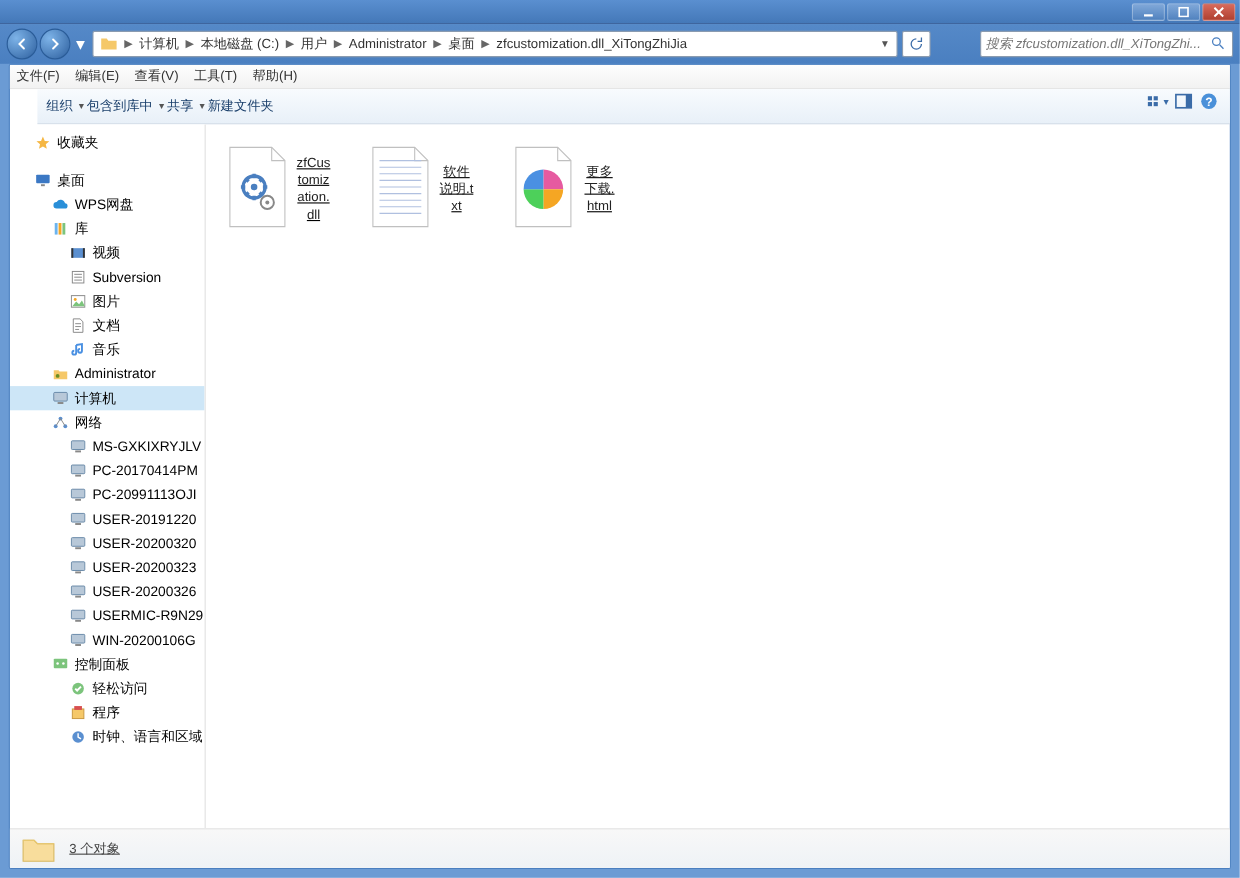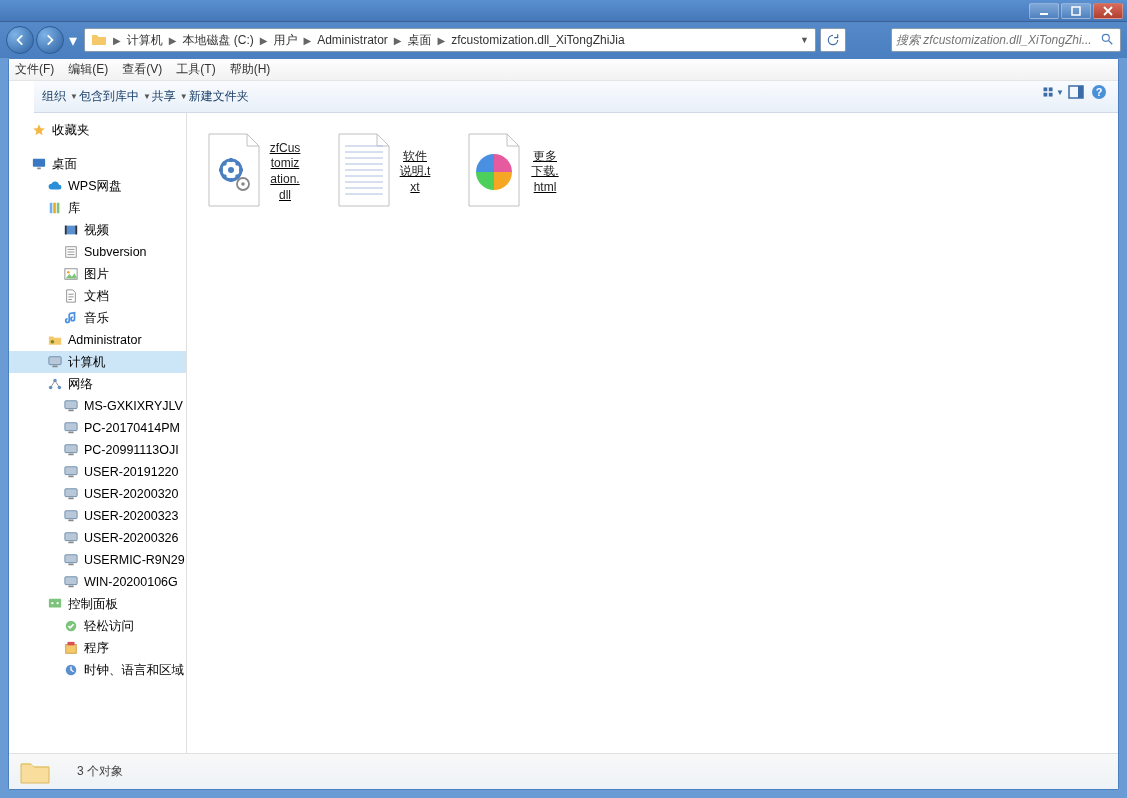--- a/index.html
+++ b/index.html
@@ -52,21 +52,21 @@
 .ind-1 { padding-left:22px; } .ind-2 { padding-left:38px; } .ind-3 { padding-left:54px; }
 .tree-gap { height:12px; }
 
 
 .content { flex:1; padding:14px 8px; display:flex; flex-wrap:wrap; align-content:flex-start; gap:8px 20px; overflow:auto; }
 .file { width:110px; display:flex; align-items:center; cursor:pointer; padding:4px; border-radius:2px;text-decoration:underline; }
 .file .thumb { width:78px; height:78px; display:flex; align-items:center; justify-content:center; position:relative; }
 .file .label { font-size:12px; text-align:center; color:#222; margin-top:4px; line-height:1.3; word-break:break-all; }
 
 
-.statusbar { height:36px; border-top:1px solid #e0e0e0; display:flex; align-items:center; padding:12px 10px; font-size:12px; color:#444; gap:26px; background:linear-gradient(to bottom,#f8f8f8,#eef2f6); }
+.statusbar { height:36px; border-top:1px solid #e0e0e0; display:flex; align-items:center; padding:12px 10px; font-size:12px; color:#444; gap:12px; background:linear-gradient(to bottom,#f8f8f8,#eef2f6);text-decoration:underline; }
 .statusbar .foldericon { width:32px; height:28px; display:flex; align-items:center; justify-content:center; }
 
 
 .svg-folder { fill:#f5c869; }
 </style>
 </head>
 <body>
 
 <div class="titlebar">
   <div class="win-btn">

